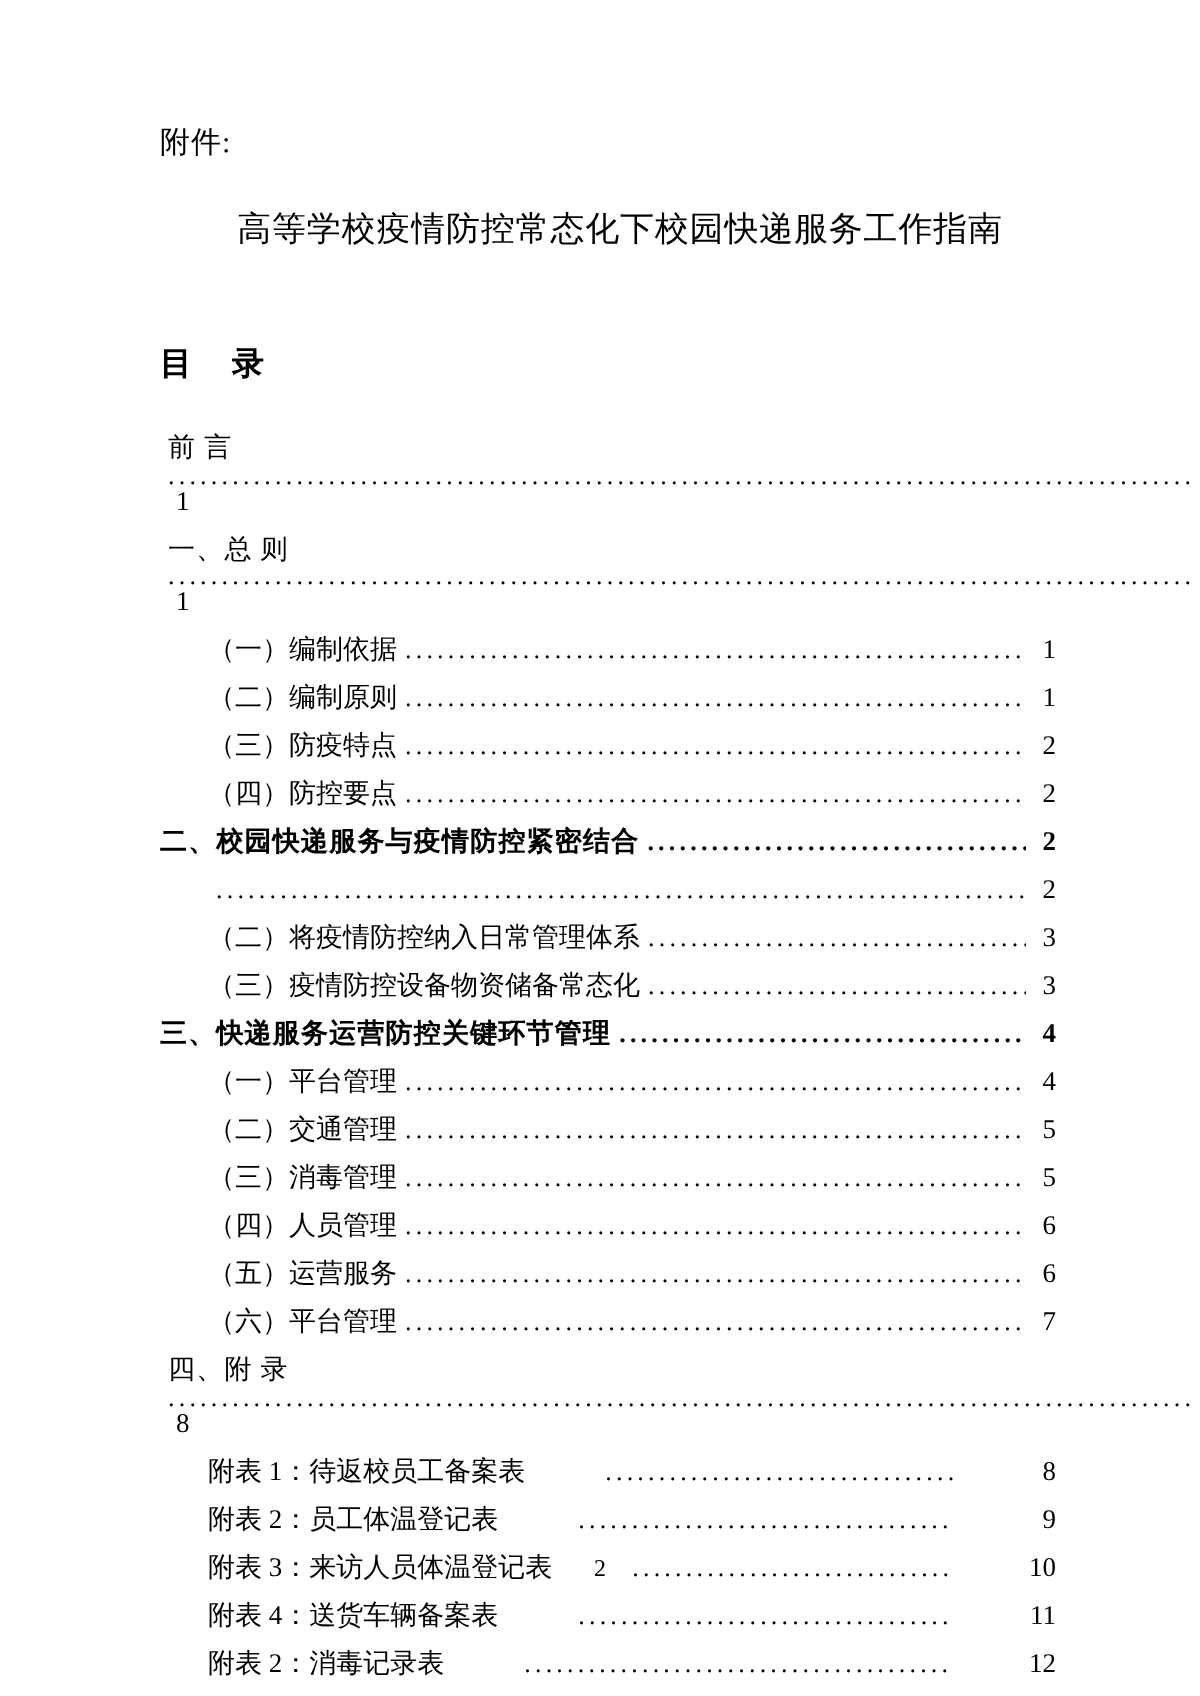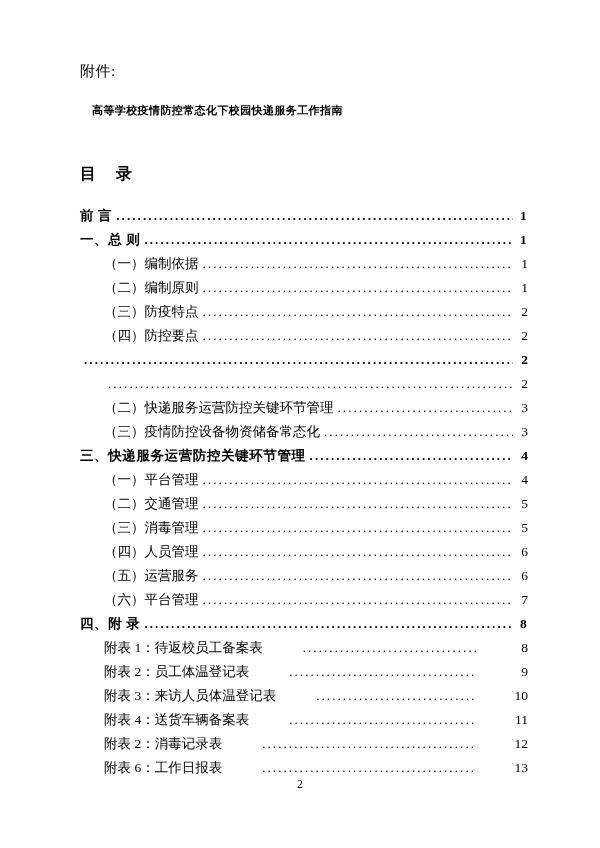--- a/index.html
+++ b/index.html
@@ -21,25 +21,25 @@
     box-sizing: border-box;
     padding: 62px 72px 0 80px;
   }
   .attachment-label {
     font-size: 15px;
     letter-spacing: 0.5px;
     margin: 0 0 22px 0;
     font-weight: normal;
   }
   .doc-title {
-    font-size: 11px;
-    font-weight: bold;
+    font-size: 17px;
+    font-weight: normal;
     letter-spacing: 0.4px;
     margin: 0 0 46px 0;
-    text-align: left;
+    text-align: center;
     padding-left: 12px;
   }
   .toc-heading {
     font-size: 16px;
     font-weight: bold;
     letter-spacing: 8px;
     margin: 0 0 24px 0;
     padding-right: 10px;
   }
   .toc {
@@ -67,23 +67,24 @@
   .toc-row .pg {
     flex: 0 0 auto;
     text-align: right;
     min-width: 12px;
   }
   .lvl-0 {
     font-weight: bold;
     padding-left: 0;
   }
   .lvl-0b {
-    font-weight: bold;
+    font-weight: normal;
     padding-left: 0;
     letter-spacing: 1.2px;
+    flex-direction: column;
   }
   .lvl-1 {
     font-weight: normal;
     padding-left: 24px;
   }
   .lvl-2 {
     font-weight: normal;
     padding-left: 24px;
     gap: 36px;
   }
@@ -136,29 +137,30 @@
         <span class="lbl">（三）防疫特点</span>
         <span class="dots">................................................................................................</span>
         <span class="pg">2</span>
       </div>
       <div class="toc-row lvl-1">
         <span class="lbl">（四）防控要点</span>
         <span class="dots">................................................................................................</span>
         <span class="pg">2</span>
       </div>
       <div class="toc-row lvl-0">
-        <span class="dots">................................................................................................</span>
-        <span class="pg">2</span>
-      </div>
-      <div class="toc-row lvl-1">
-        <span class="dots">................................................................................................</span>
-        <span class="pg">2</span>
-      </div>
-      <div class="toc-row lvl-1">
-        <span class="lbl">（二）快递服务运营防控关键环节管理</span>
+        <span class="lbl">二、校园快递服务与疫情防控紧密结合</span>
+        <span class="dots">................................................................................................</span>
+        <span class="pg">2</span>
+      </div>
+      <div class="toc-row lvl-1">
+        <span class="dots">................................................................................................</span>
+        <span class="pg">2</span>
+      </div>
+      <div class="toc-row lvl-1">
+        <span class="lbl">（二）将疫情防控纳入日常管理体系</span>
         <span class="dots">................................................................................................</span>
         <span class="pg">3</span>
       </div>
       <div class="toc-row lvl-1">
         <span class="lbl">（三）疫情防控设备物资储备常态化</span>
         <span class="dots">................................................................................................</span>
         <span class="pg">3</span>
       </div>
       <div class="toc-row lvl-0">
         <span class="lbl">三、快递服务运营防控关键环节管理</span>

